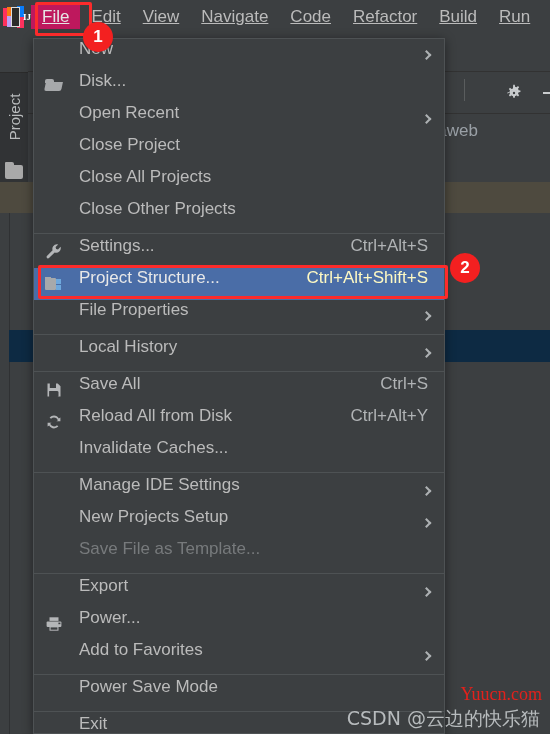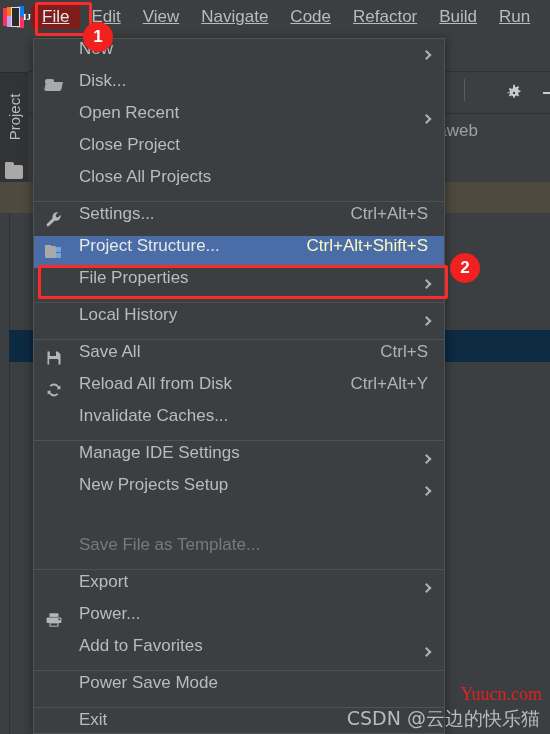--- a/index.html
+++ b/index.html
@@ -31,21 +31,21 @@
     position:absolute; left:20px; top:4px; width:8px; height:14px;
     color:#fff; font-size:9px; line-height:14px; text-align:center;
     font-family:"Liberation Serif", serif; font-weight:bold;
   }
 
   .menu-top {
     color: #bbbbbb; font-size: 17px; padding: 2px 11px;
     white-space: nowrap; cursor: default;
   }
   .menu-top u { text-decoration: underline; }
-  .menu-top.active { background: #7f1d1d; color: #e6e6e6; }
+  .menu-top.active { background: #be185d; color: #e6e6e6; }
 
   
   .left-strip {
     position: absolute; left: 0; top: 33px; width: 28px; height: 701px;
     background: #3c3f41;
   }
   .project-tab {
     position: absolute; left: 0; top: 72px; width: 28px; height: 118px;
     background: #313335;
     border-top: 1px solid #2b2b2b; border-bottom: 1px solid #2b2b2b;
@@ -124,21 +124,21 @@
     background: #3c3f41;
     border: 1px solid #4e5254;
     box-shadow: 0 2px 10px rgba(0,0,0,0.45);
     overflow: hidden;
   }
   .mrow {
     position: relative; height: 32px; display: flex; 
     color: #bbbbbb; font-size: 17px; white-space: nowrap; cursor: default;
   }
   .mrow.sel { background: #4a6da7; color: #e8e8e8; }
-  .mrow.disabled { color: #777a7c; margin-top: 28px; }
+  .mrow.disabled { color: #777a7c; }
   .mrow .ic { position: absolute; left: 11px; top: 50%; transform: translateY(-50%); width: 18px; height: 18px; }
   .mrow .lbl { margin-left: 45px; }
   .mrow .sc {
     position: absolute; right: 16px; color: #b0b3b5; font-size: 17px;
   }
   .mrow.sel .sc { color: #fef9c3; }
   .mrow .arr {
     position: absolute; right: 14px; top: 50%; transform: translateY(-50%);
     width: 7px; height: 7px; border-right: 2px solid #aeb1b3; border-top: 2px solid #aeb1b3;
     transform: translateY(-50%) rotate(45deg);
@@ -267,20 +267,23 @@
     <div class="mrow">
       <span class="lbl">Open Recent</span>
       <span class="arr"></span>
     </div>
     <div class="mrow">
       <span class="lbl">Close Project</span>
     </div>
     <div class="mrow">
       <span class="lbl">Close All Projects</span>
     </div>
+    <div class="mrow">
+      <span class="lbl">Close Other Projects</span>
+    </div>
 
     <div class="msep"></div>
 
     <div class="mrow">
       <span class="ic">
         <svg class="icon-wrench" viewBox="0 0 18 18" width="18" height="18">
           <path fill="#b4b6b8" d="M11.9 1.2a4.6 4.6 0 0 0-4.3 6.1L1.9 13a1.5 1.5 0 0 0 2.1 2.1l5.7-5.7a4.6 4.6 0 0 0 5.9-5.6L13 6.4l-1.9-.5-.5-1.9 2.6-2.6a4.6 4.6 0 0 0-1.3-.2z"></path>
         </svg>
       </span>
       <span class="lbl">Settings...</span>

